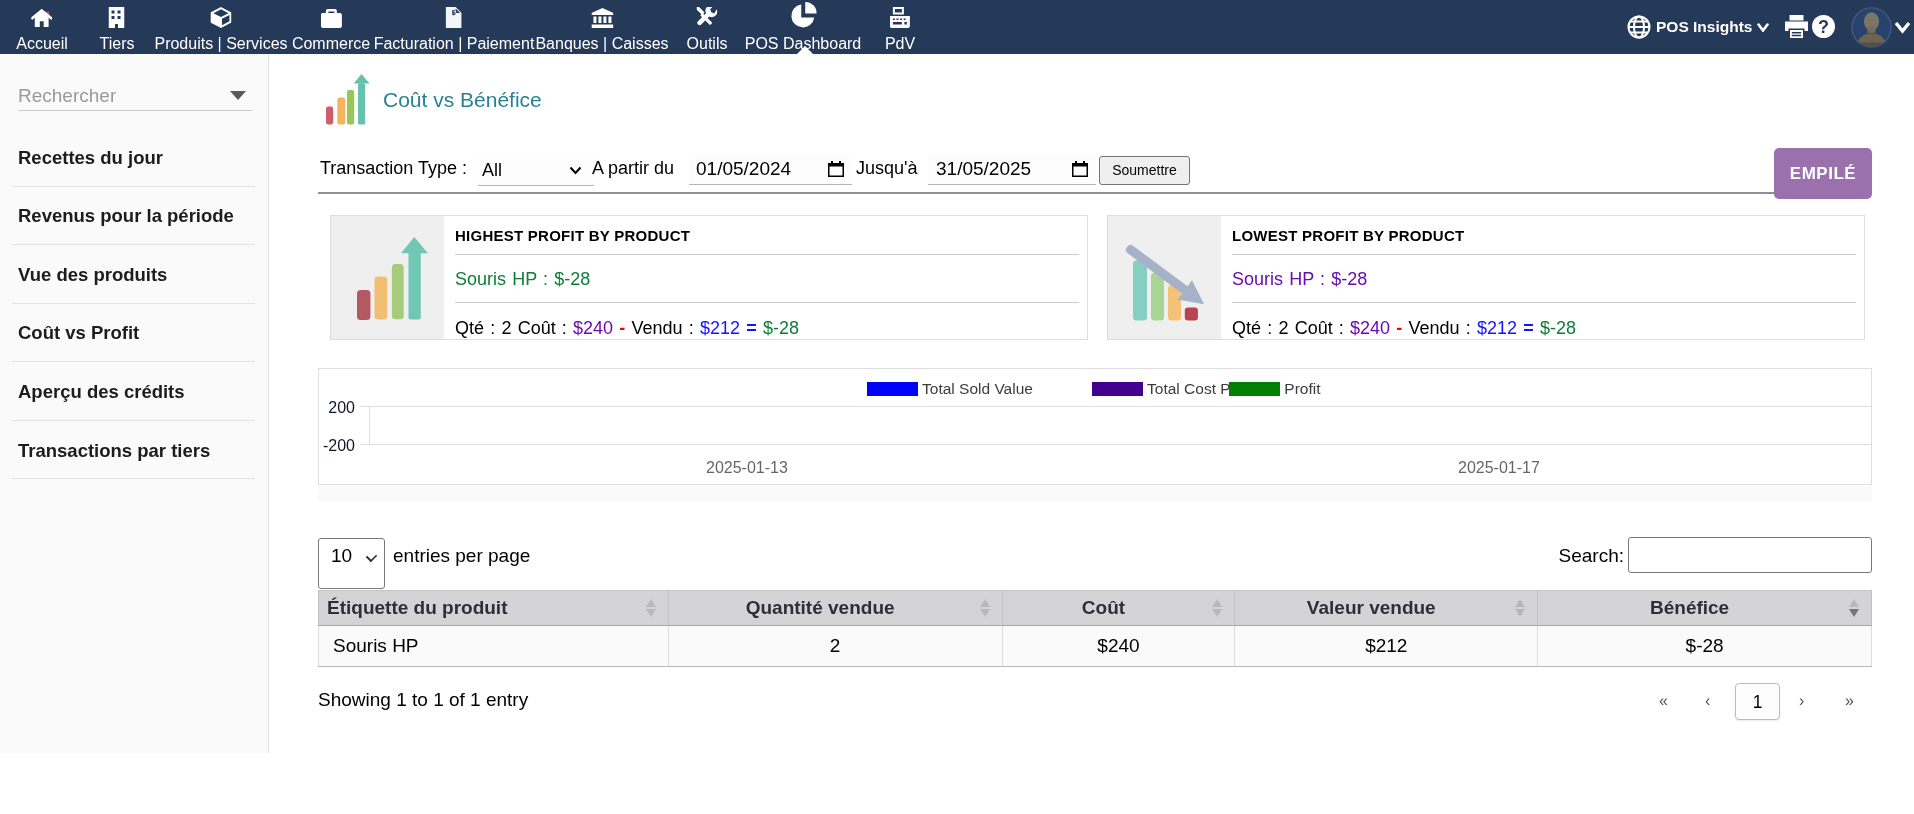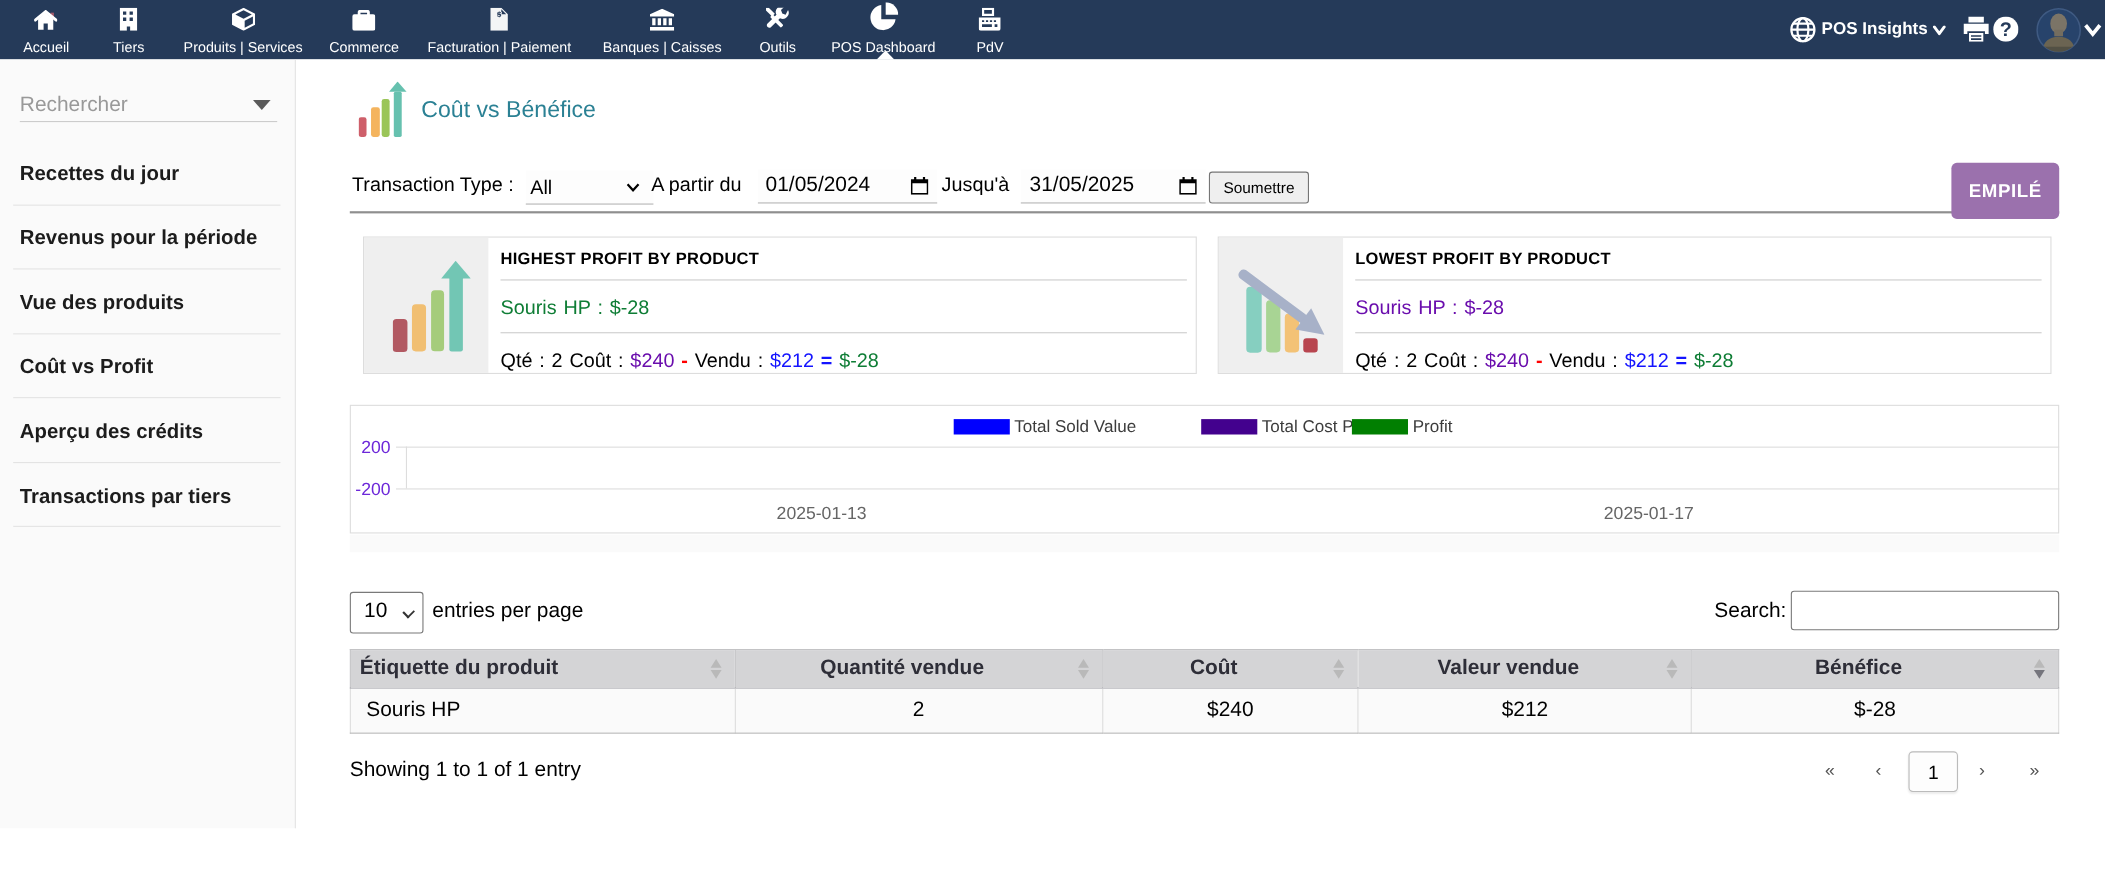--- a/index.html
+++ b/index.html
@@ -3,21 +3,21 @@
 <meta charset="utf-8">
 <style>
 * { margin:0; padding:0; box-sizing:border-box; }
 body { font-family:"Liberation Sans", sans-serif; background:#fff; }
 #page { position:relative; width:1914px; height:814px; overflow:hidden; background:#fff; }
 
 
 #topbar { position:absolute; left:0; top:0; width:1914px; height:54px; background:#253a59; }
 .navitem { position:absolute; top:0; height:54px; color:#fff; text-align:center; transform:translateX(-50%); }
 .navitem .nicon { height:28px; display:flex; align-items:flex-end; justify-content:center; padding-top:7px; }
-.navitem .nlabel { font-size:13px; color:#fff; white-space:nowrap; margin-top:7px; }
+.navitem .nlabel { font-size:16px; color:#fff; white-space:nowrap; margin-top:7px; }
 #navcaret { position:absolute; left:797px; top:46px; width:0; height:0; border-left:8px solid transparent; border-right:8px solid transparent; border-bottom:8px solid #fff; }
 .tr-abs { position:absolute; }
 
 
 #sidebar { position:absolute; left:0; top:54px; width:269px; height:699px; background:#fafafa; border-right:1px solid #e2e2e2; }
 #search-row { position:absolute; left:18px; top:26px; width:234px; border-bottom:1px solid #ccc; height:31px; color:#999; font-size:19px; line-height:31px; }
 #search-row .tri { position:absolute; right:6px; top:11px; width:0; height:0; border-left:8px solid transparent; border-right:8px solid transparent; border-top:9px solid #5a5a5a; }
 .smenu { position:absolute; left:18px; width:236px; font-weight:bold; font-size:18.5px; color:#1c1c1c; }
 .sline { position:absolute; left:12px; width:243px; border-top:1px solid #e3e3e3; }
 
@@ -43,26 +43,26 @@
 .grn { color:#0e7d35; }
 .prp { color:#6a0dad; }
 .blu { color:#1414ff; }
 .red { color:#ff0000; }
 
 
 #chartbox { position:absolute; left:49px; top:314px; width:1554px; height:117px; border:1px solid #ddd; background:#fff; }
 #chartshadow { position:absolute; left:49px; top:432px; width:1554px; height:16px; background:#fafafa; }
 .legend { position:absolute; top:11px; height:15px; font-size:15.5px; color:#3c3c3c; white-space:nowrap; }
 .lgsw { display:inline-block; width:51px; height:14px; vertical-align:-2px; }
-.ylab { position:absolute; font-size:16px; color:#6d28d9; text-align:right; width:40px; }
+.ylab { position:absolute; font-size:16px; color:#0f172a; text-align:right; width:40px; }
 .gline { position:absolute; border-top:1px solid #ddd; }
 .xlab { position:absolute; top:90px; font-size:16px; color:#666; }
 
 
-#sel10 { position:absolute; left:49px; top:484px; width:67px; height:38px; border:1px solid #797979; border-radius:3px; background:#fff; font-size:19px; padding-left:12px; line-height:33px; }
+#sel10 { position:absolute; left:49px; top:484px; width:67px; height:51px; border:1px solid #797979; border-radius:3px; background:#fff; font-size:19px; padding-left:12px; line-height:33px; }
 #sel10 .chev { position:absolute; right:8px; top:13px; width:9px; height:9px; border-left:2px solid #333; border-bottom:2px solid #333; transform:rotate(-45deg) scale(1,0.8); }
 #epp { position:absolute; left:124px; top:491px; font-size:19px; }
 #searchlbl { position:absolute; left:1240px; top:491px; font-size:19px; width:115px; text-align:right; }
 #searchbox { position:absolute; left:1359px; top:483px; width:244px; height:36px; border:1px solid #797979; border-radius:3px; background:#fff; }
 
 table#dt { position:absolute; left:49px; top:536px; width:1554px; border-collapse:collapse; font-size:19px; }
 #dt th { background:#d4d4d6; font-weight:bold; color:#2e2e38; height:35px; border:1px solid #c3c3c5; border-bottom:1px solid #a8a8ae; position:relative; padding-right:30px; }
 #dt td { background:#fafafa; height:41px; border:1px solid #ddd; border-bottom:1px solid #b9b9b9; text-align:center; }
 #dt th.c1 { text-align:left; padding-left:8px; padding-right:0; }
 #dt td.c1 { text-align:left; padding-left:14px;margin-top:36px; }

